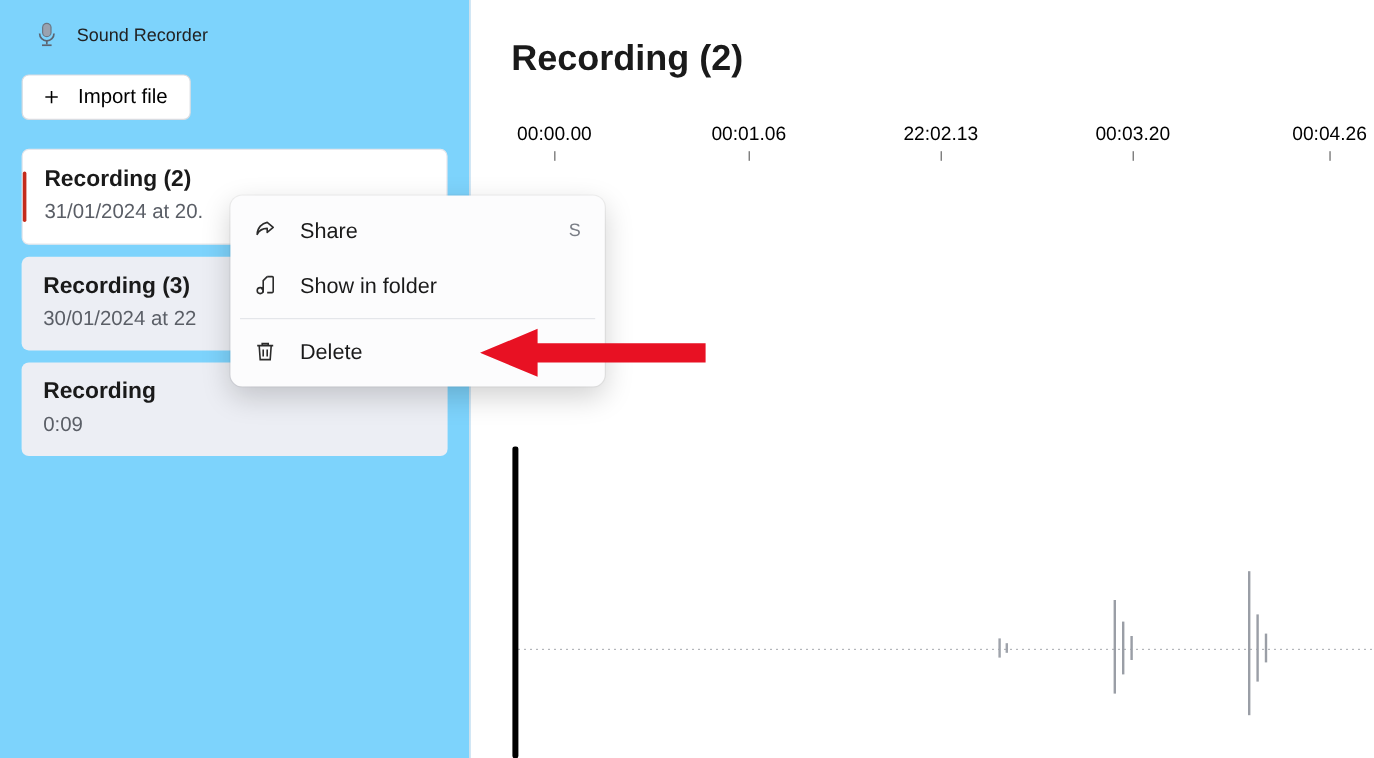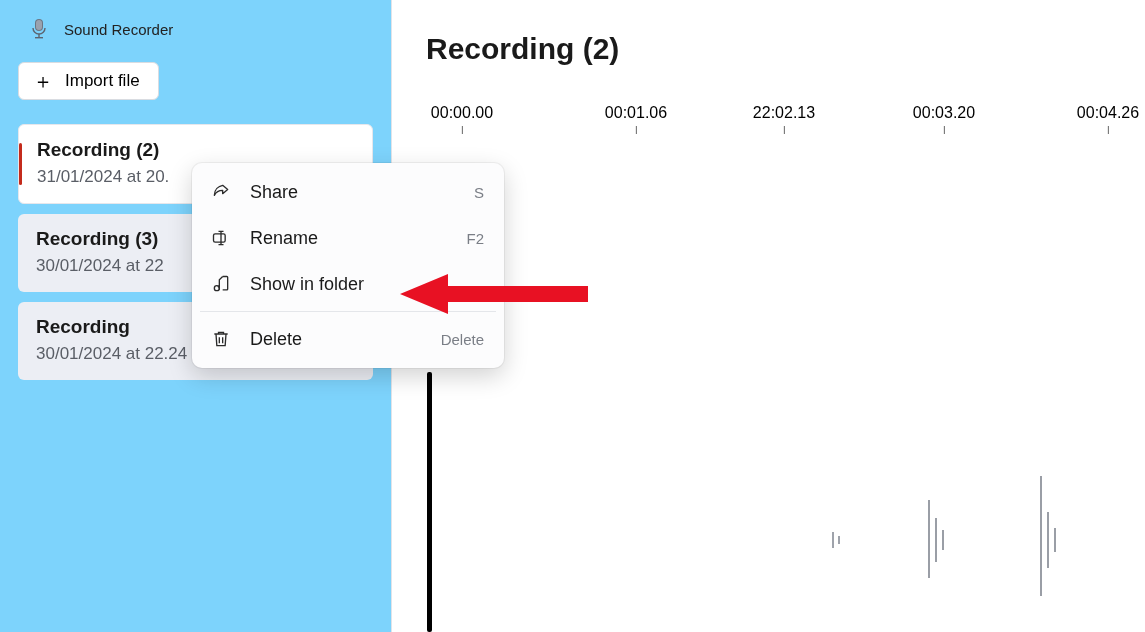--- a/index.html
+++ b/index.html
@@ -124,35 +124,34 @@
       <div class="rec-item">
         <div class="rec-name">Recording (3)</div>
         <div class="rec-meta">
           <span>30/01/2024 at 22</span>
           <span></span>
         </div>
       </div>
       <div class="rec-item">
         <div class="rec-name">Recording</div>
         <div class="rec-meta">
-          <span>30/01/2024 at 22.24</span>
           <span>0:09</span>
         </div>
       </div>
     </div>
   </aside>
 
   <main class="main">
     <h1 class="main-title">Recording (2)</h1>
     <div class="timeline">
       <div class="tick" style="left:36px">
         <span class="tick-label">00:00.00</span>
         <span class="tick-mark"></span>
       </div>
-      <div class="tick" style="left:210px">
+      <div class="tick" style="left:198px">
         <span class="tick-label">00:01.06</span>
         <span class="tick-mark"></span>
       </div>
       <div class="tick" style="left:358px">
         <span class="tick-label">22:02.13</span>
         <span class="tick-mark"></span>
       </div>
       <div class="tick" style="left:518px">
         <span class="tick-label">00:03.20</span>
         <span class="tick-mark"></span>
@@ -179,30 +178,20 @@
 
 <div class="ctx">
   <div class="ctx-item">
     <span class="ctx-ico">
       <svg width="20" height="20" viewBox="0 0 24 24" fill="none" stroke="#2b2b2b" stroke-width="1.6">
         <path d="M14 4l6 5-6 5V10c-5 0-8 2-10 6 0-7 5-11 10-12V4z" stroke-linejoin="round"></path>
       </svg>
     </span>
     <span class="ctx-label">Share</span>
     <span class="ctx-short">S</span>
-  </div>
-  <div class="ctx-item">
-    <span class="ctx-ico">
-      <svg width="20" height="20" viewBox="0 0 24 24" fill="none" stroke="#2b2b2b" stroke-width="1.6">
-        <rect x="3" y="7" width="14" height="10" rx="2"></rect>
-          <path d="M12 4v16M9 4h6M9 20h6"></path>
-      </svg>
-    </span>
-    <span class="ctx-label">Rename</span>
-    <span class="ctx-short">F2</span>
   </div>
   <div class="ctx-item">
     <span class="ctx-ico">
       <svg width="20" height="20" viewBox="0 0 24 24" fill="none" stroke="#2b2b2b" stroke-width="1.6">
         <path d="M14 3h5a1 1 0 0 1 1 1v14a1 1 0 0 1-1 1h-5"></path>
           <path d="M14 3l-4 4v12"></path>
         <circle cx="7" cy="17" r="3"></circle>
           <path d="M8.2 15.8l2-2"></path>
       </svg>
     </span>

